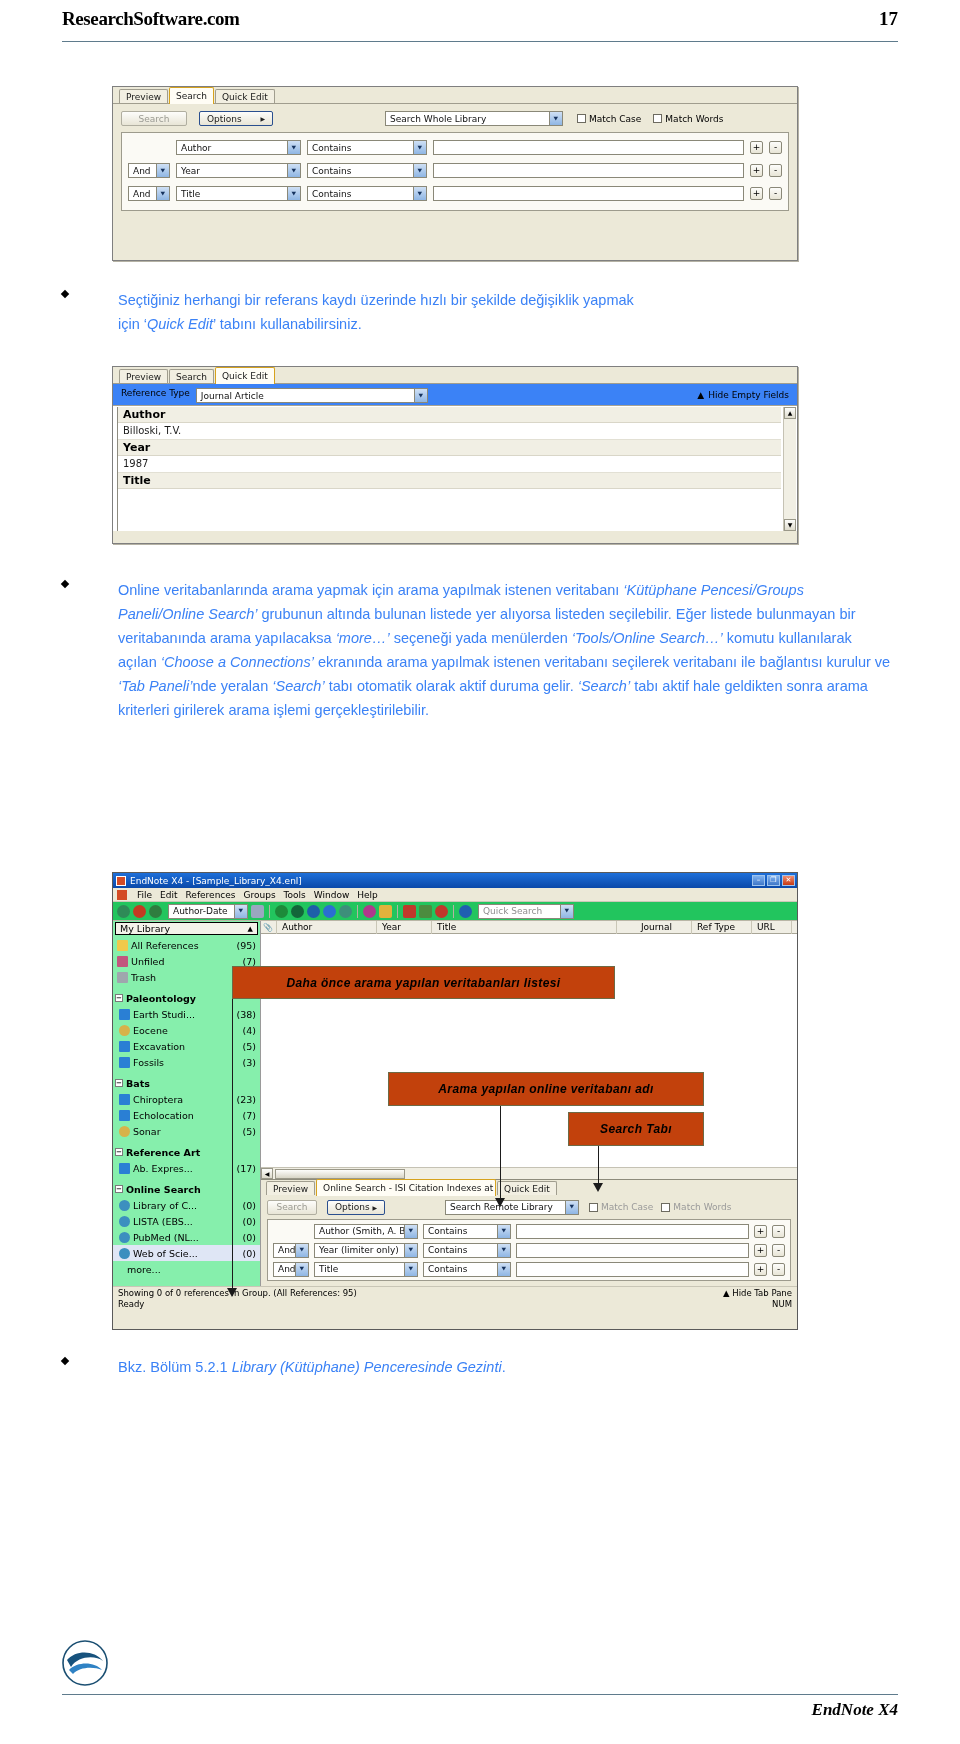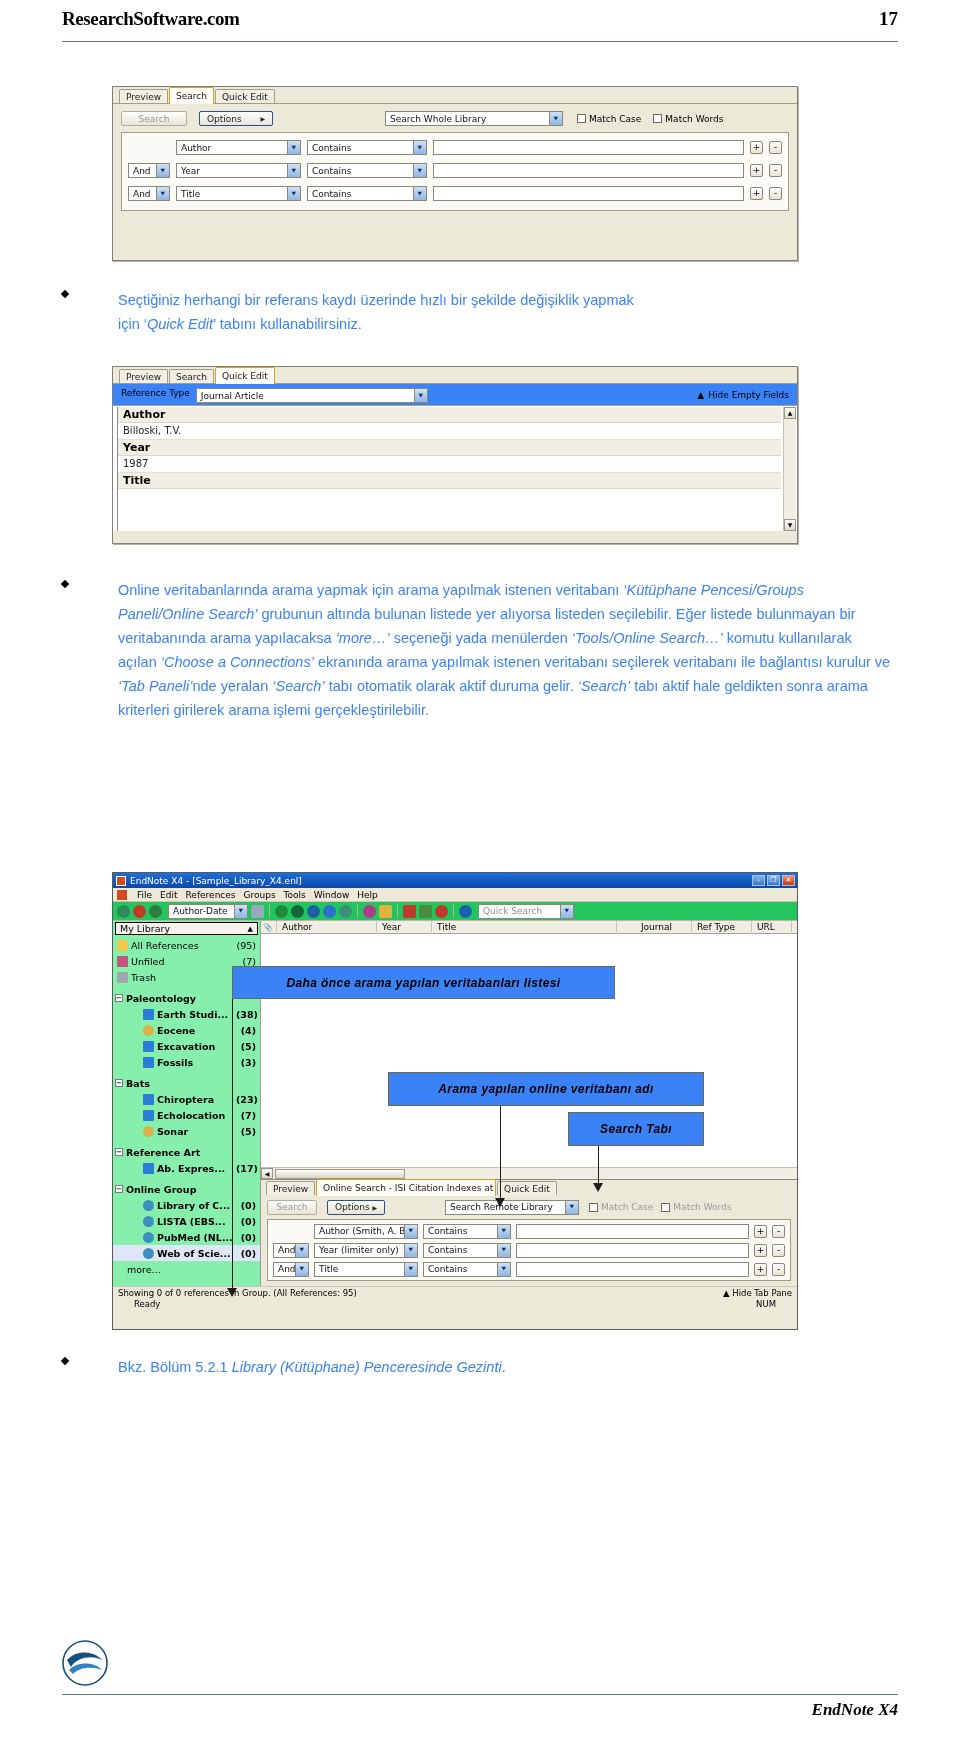--- a/index.html
+++ b/index.html
@@ -187,21 +187,21 @@
   }
   .gitem { display:flex; align-items:center; height:16px; padding-left:4px; font-size:9.5px; }
   .gitem .gi { width:11px;height:11px;margin-right:3px;flex:none;border-radius:1px; }
   .gitem .gname { flex:1; white-space:nowrap; overflow:hidden; }
   .gitem .gcount { width:24px; text-align:right; padding-right:4px; }
   .gitem.header { font-weight:700; padding-left:2px; }
   .gitem.header .exp {
     width:8px;height:8px;border:1px solid #7a7a7a;background:#fff;
     font-size:7px;line-height:6px;text-align:center;margin-right:3px;flex:none;
   }
-  .gitem.child { padding-left:30px;font-weight:bold; }
+  .gitem.child { padding-left:6px; }
   .gitem.sel { background:#dfe6f5; }
   .gitem.link { padding-left:14px; color:#000; }
   .gsp { height:5px; }
 
   .refpane { flex:1; display:flex; flex-direction:column; background:#fff; }
   .colhead {
     height:13px; display:flex; align-items:center;
     background:#f0eee4; border-bottom:1px solid #a8a596; font-size:9px;
   }
   .colhead .c { border-right:1px solid #c9c6b6; padding-left:5px; height:13px; line-height:13px;
@@ -221,26 +221,26 @@
   .bp-body { padding:4px 6px 5px 6px; }
   .bp-toolbar { display:flex; align-items:center; height:16px; }
   .bp-rows { margin-top:4px; background:#fbfaf5; border:1px solid #9d9b8d; padding:3px 5px; }
   .bprow { display:flex; align-items:center; gap:5px; height:16px; margin-bottom:3px; }
   .bprow:last-child { margin-bottom:0; }
   .statusbar {
     height:12px; display:flex; align-items:center; justify-content:space-between;
     padding:0 5px; font-size:8.5px; background:#ece9d8; border-top:1px solid #c9c6b6;
   }
   .statusbar2 { height:11px; display:flex; align-items:center; justify-content:space-between;
-    padding:0 21px; font-size:8.5px; background:#ece9d8; }
+    padding:0 5px; font-size:8.5px; background:#ece9d8; }
 
   
   .callout {
     position:absolute;
-    background:#3b82f6; border:1.5px solid #6d6a45;
+    background:#c2410c; border:1.5px solid #6d6a45;
     font-family:"Liberation Sans", sans-serif;
     font-style:italic; font-weight:700; font-size:12px;
     display:flex; align-items:center; justify-content:center;
     letter-spacing:0.4px; color:#000; z-index:20;
   }
   .leader { position:absolute; background:#1b1b1b; z-index:19; }
   .leader-head {
     position:absolute; width:0;height:0;
     border-left:5px solid transparent; border-right:5px solid transparent;
     z-index:19;
@@ -522,21 +522,21 @@
             <span class="gname">Reference Art</span>
           </div>
           <div class="gitem child">
             <span class="gi" style="background: rgb(42, 127, 212);"></span>
             <span class="gname">Ab. Expres...</span>
             <span class="gcount">(17)</span>
           </div>
           <div class="gsp"></div>
           <div class="gitem header">
             <span class="exp">−</span>
-            <span class="gname">Online Group</span>
+            <span class="gname">Online Search</span>
           </div>
           <div class="gitem child">
             <span class="gi" style="background: rgb(60, 143, 191); border-radius: 50%;"></span>
             <span class="gname">Library of C...</span>
             <span class="gcount">(0)</span>
           </div>
           <div class="gitem child">
             <span class="gi" style="background: rgb(60, 143, 191); border-radius: 50%;"></span>
             <span class="gname">LISTA (EBS...</span>
             <span class="gcount">(0)</span>

